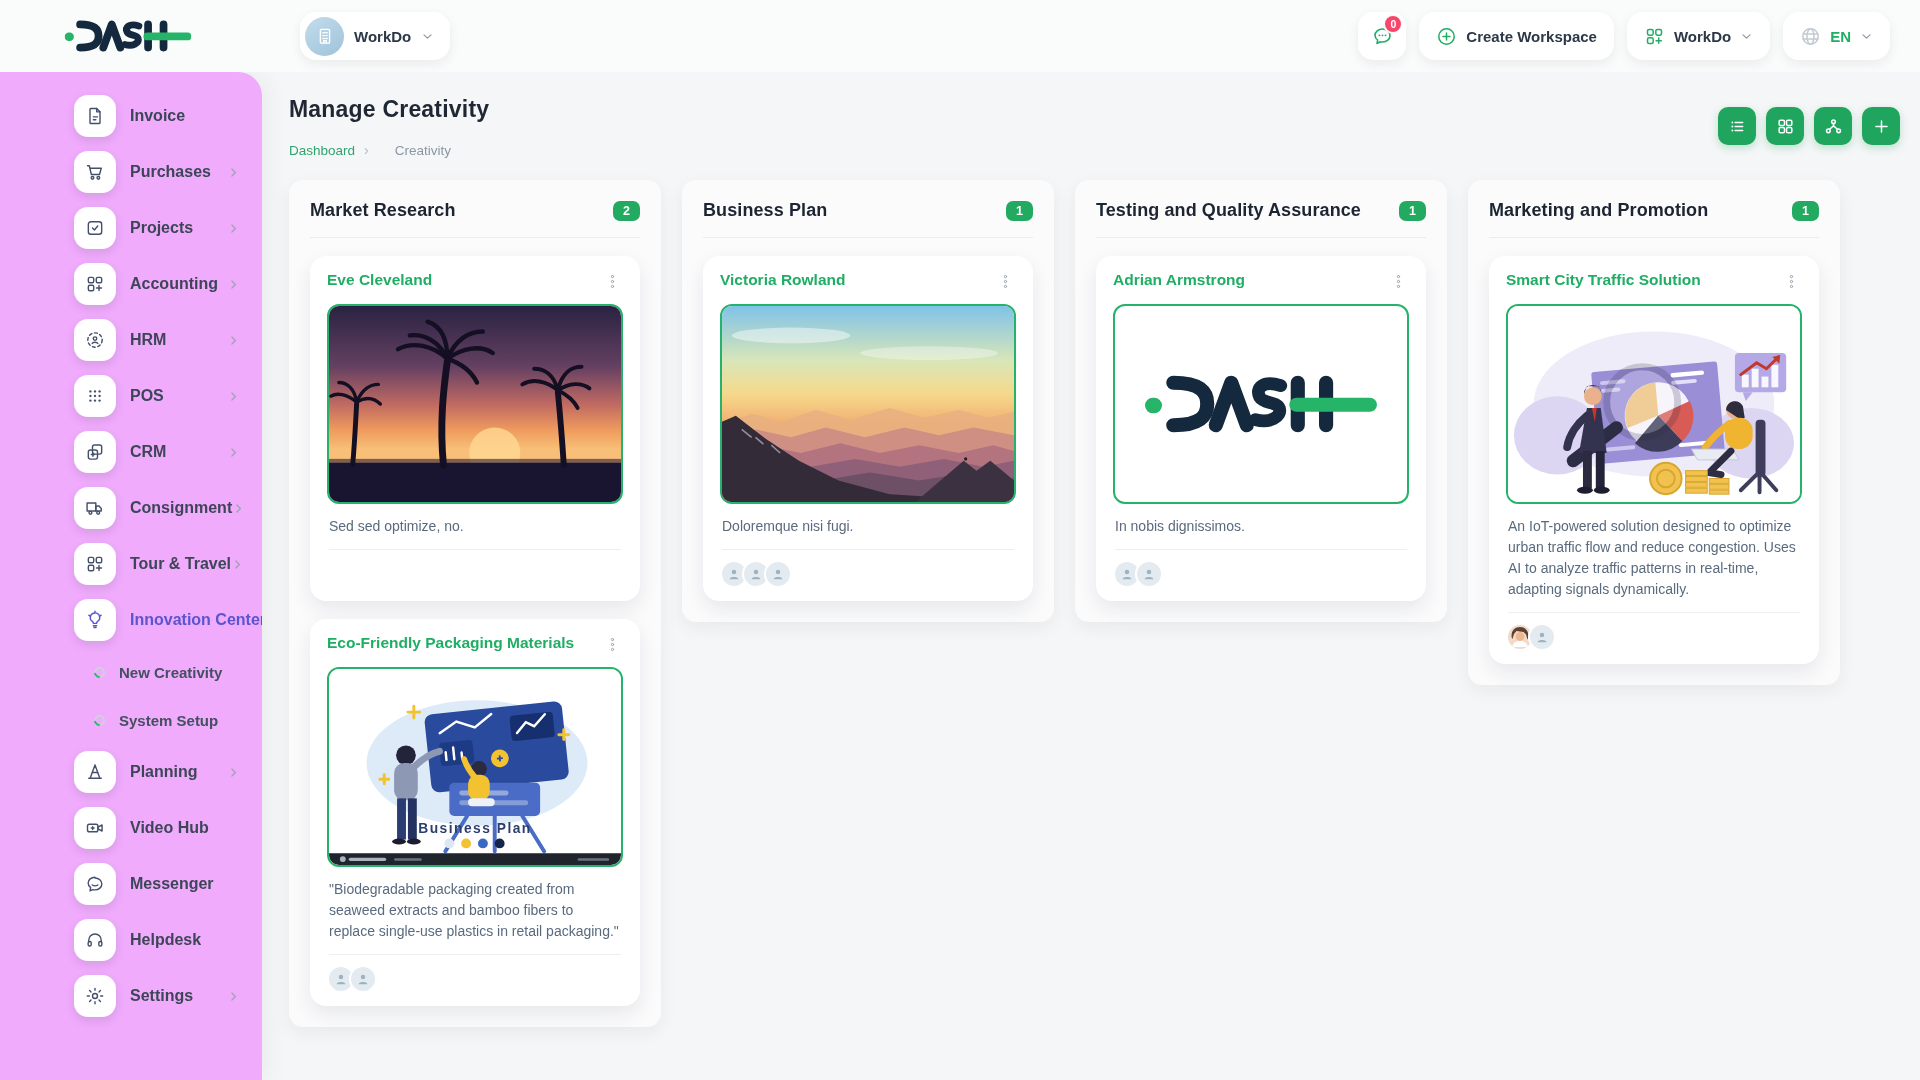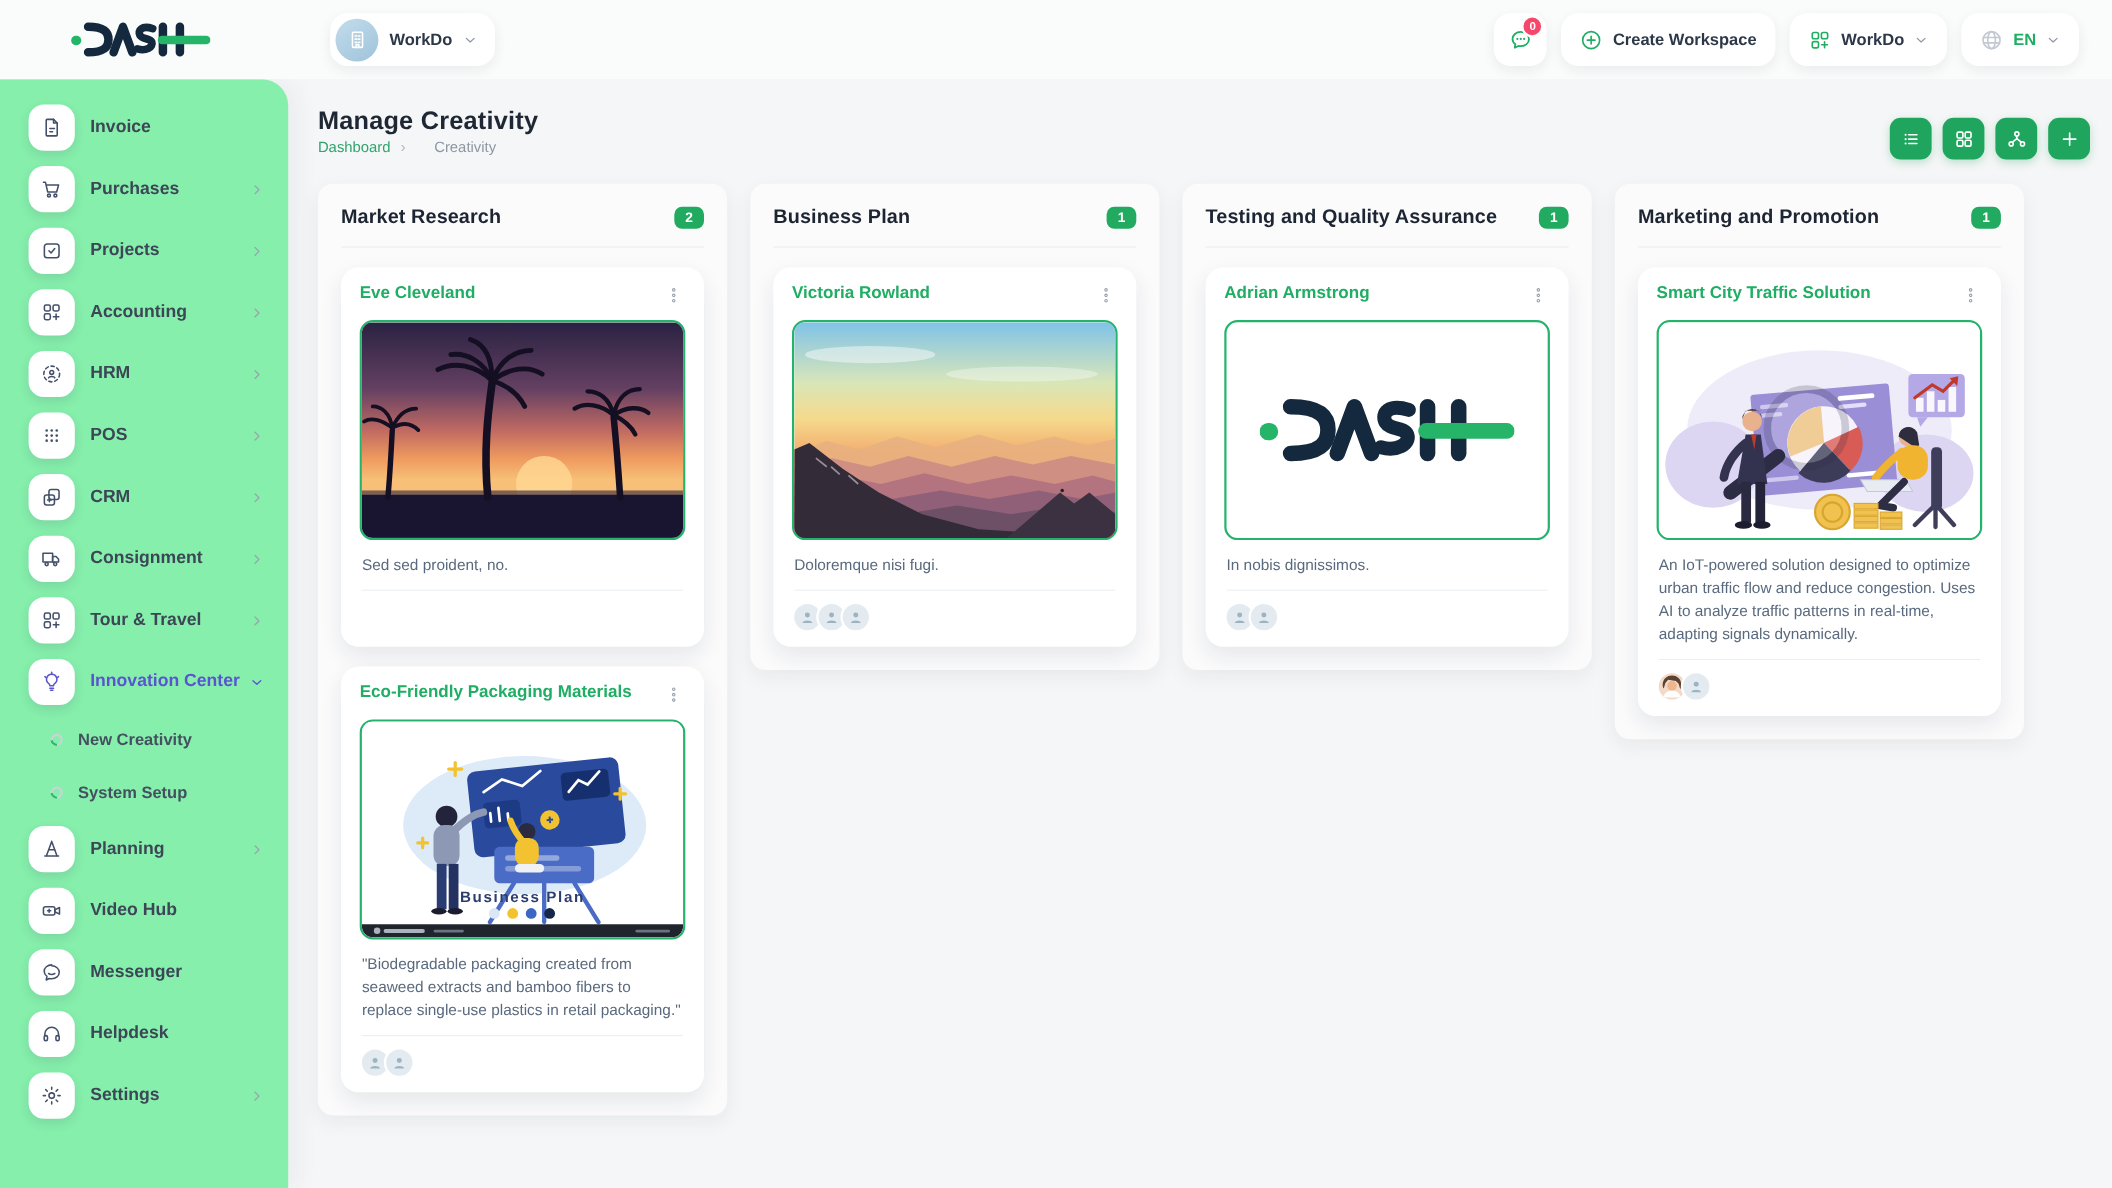--- a/index.html
+++ b/index.html
@@ -22,34 +22,34 @@
   .top-right { margin-left:auto; display:flex; align-items:center; gap:13px; }
   .icon-btn { position:relative; width:48px; height:48px; border-radius:15px; background:#fff; box-shadow:0 4px 12px rgba(30,40,60,.07); display:flex; align-items:center; justify-content:center; color:#1fae63; border:none; cursor:pointer; }
   .icon-btn .ic { width:23px; height:23px; }
   .badge-red { position:absolute; top:2px; right:3px; min-width:20px; height:20px; border-radius:10px; background:#f6476b; border:2px solid #fafbfb; color:#fff; font-size:10.5px; font-weight:700; display:flex; align-items:center; justify-content:center; padding:0 4px; }
   .pill { display:flex; align-items:center; gap:9px; background:#fff; border-radius:16px; height:48px; padding:0 17px; box-shadow:0 4px 12px rgba(30,40,60,.07); font-size:15px; font-weight:700; color:#2c3848; cursor:pointer; border:none; }
   .pill .accent { color:#1fae63; } .pill .muted { color:#c2c9d2; }
   .pill .accent .ic, .pill .muted .ic { width:21px; height:21px; }
   .lang-label { color:#1fae63; }
   
   .shell { display:flex; height:1008px; }
-  .sidebar { width:262px; flex:0 0 262px; background:#86efac; border-radius:0 24px 0 0; box-shadow:8px 0 20px rgba(40,50,70,.05); padding-top:16px; overflow:hidden; }
+  .sidebar { width:262px; flex:0 0 262px; background:#f0abfc; border-radius:0 24px 0 0; box-shadow:8px 0 20px rgba(40,50,70,.05); padding-top:16px; overflow:hidden;padding-left:48px; }
   .side-item { height:56px; display:flex; align-items:center; padding:0 22px 0 26px; cursor:pointer; }
   .tile { width:42px; height:42px; border-radius:14px; background:#fff; box-shadow:0 4px 10px rgba(35,45,65,.12); display:flex; align-items:center; justify-content:center; color:#44506a; flex:0 0 42px; }
   .side-label { margin-left:14px; font-size:16px; font-weight:600; color:#3c4656; white-space:nowrap; }
   .side-chev { margin-left:auto; color:#9aa3ae; } .side-chev .ic { width:13px; height:13px; stroke-width:2.2; }
   .side-item.active .tile { color:#5a54cf; }
   .side-item.active .side-label { color:#5a54cf; }
   .side-item.active .side-chev { color:#5a54cf; }
   .side-sub { height:48px; display:flex; align-items:center; gap:14px; padding-left:46px; font-size:15px; font-weight:600; color:#43505f; cursor:pointer; }
   .bullet { width:11px; height:11px; border-radius:50%; border:2.5px solid #ccd2d9; border-bottom-color:#2bb673; transform:rotate(40deg); flex:0 0 11px; }
   
   .main { flex:1; padding:20px 20px 0 27px; overflow:hidden; }
   .page-head { display:flex; justify-content:space-between; align-items:flex-start; }
-  .page-title { margin:4px 0 2px; font-size:23px; font-weight:600; color:#1f2734; letter-spacing:.2px; }
+  .page-title { margin:4px 0 19px; font-size:23px; font-weight:600; color:#1f2734; letter-spacing:.2px; }
   .crumbs { display:flex; align-items:center; gap:9px; font-size:13.5px; }
   .crumb-link { color:#2fa46d; cursor:pointer; }
   .crumb-sep { color:#b4bac1; font-size:14px; }
   .crumb-current { color:#8d97a3;margin-left:17px; }
   .toolbar { display:flex; gap:10px; margin-top:15px; }
   .tbtn { width:38px; height:38px; border-radius:10px; background:#1fa55e; border:none; display:flex; align-items:center; justify-content:center; color:#fff; cursor:pointer; box-shadow:0 3px 8px rgba(31,165,94,.28); }
   .tbtn .ic { width:19px; height:19px; stroke-width:1.9; }
   
   .board { display:flex; gap:21px; margin-top:22px; align-items:flex-start; }
   .kanban-column { width:372px; flex:0 0 372px; background:#fbfbfc; border-radius:14px; box-shadow:0 6px 18px rgba(30,40,60,.06); padding:0 21px 21px; }
@@ -568,21 +568,21 @@
 <path d="M24 162 C26 140 27 118 28 100" stroke-width="5"></path>
 <g stroke-width="3.5">
 <path d="M28 98 C18 90 8 88 2 92"></path>
                     <path d="M28 98 C26 84 18 78 10 78"></path>
 <path d="M28 98 C34 84 42 80 50 80"></path>
                     <path d="M28 98 C38 92 46 94 52 100"></path>
                   </g>
 </g>
               </svg>
             </div>
-            <p class="kcard-desc">Sed sed proident, no.</p>
+            <p class="kcard-desc">Sed sed optimize, no.</p>
             <div class="kcard-foot"></div>
           </article>
           <article class="kcard">
             <div class="kcard-head">
               <h3 class="kcard-title">Eco-Friendly Packaging Materials</h3>
               <button class="dots">
                 <svg class="ic">
                   <use href="#ic-dots-v"></use>
                 </svg>
               </button>

